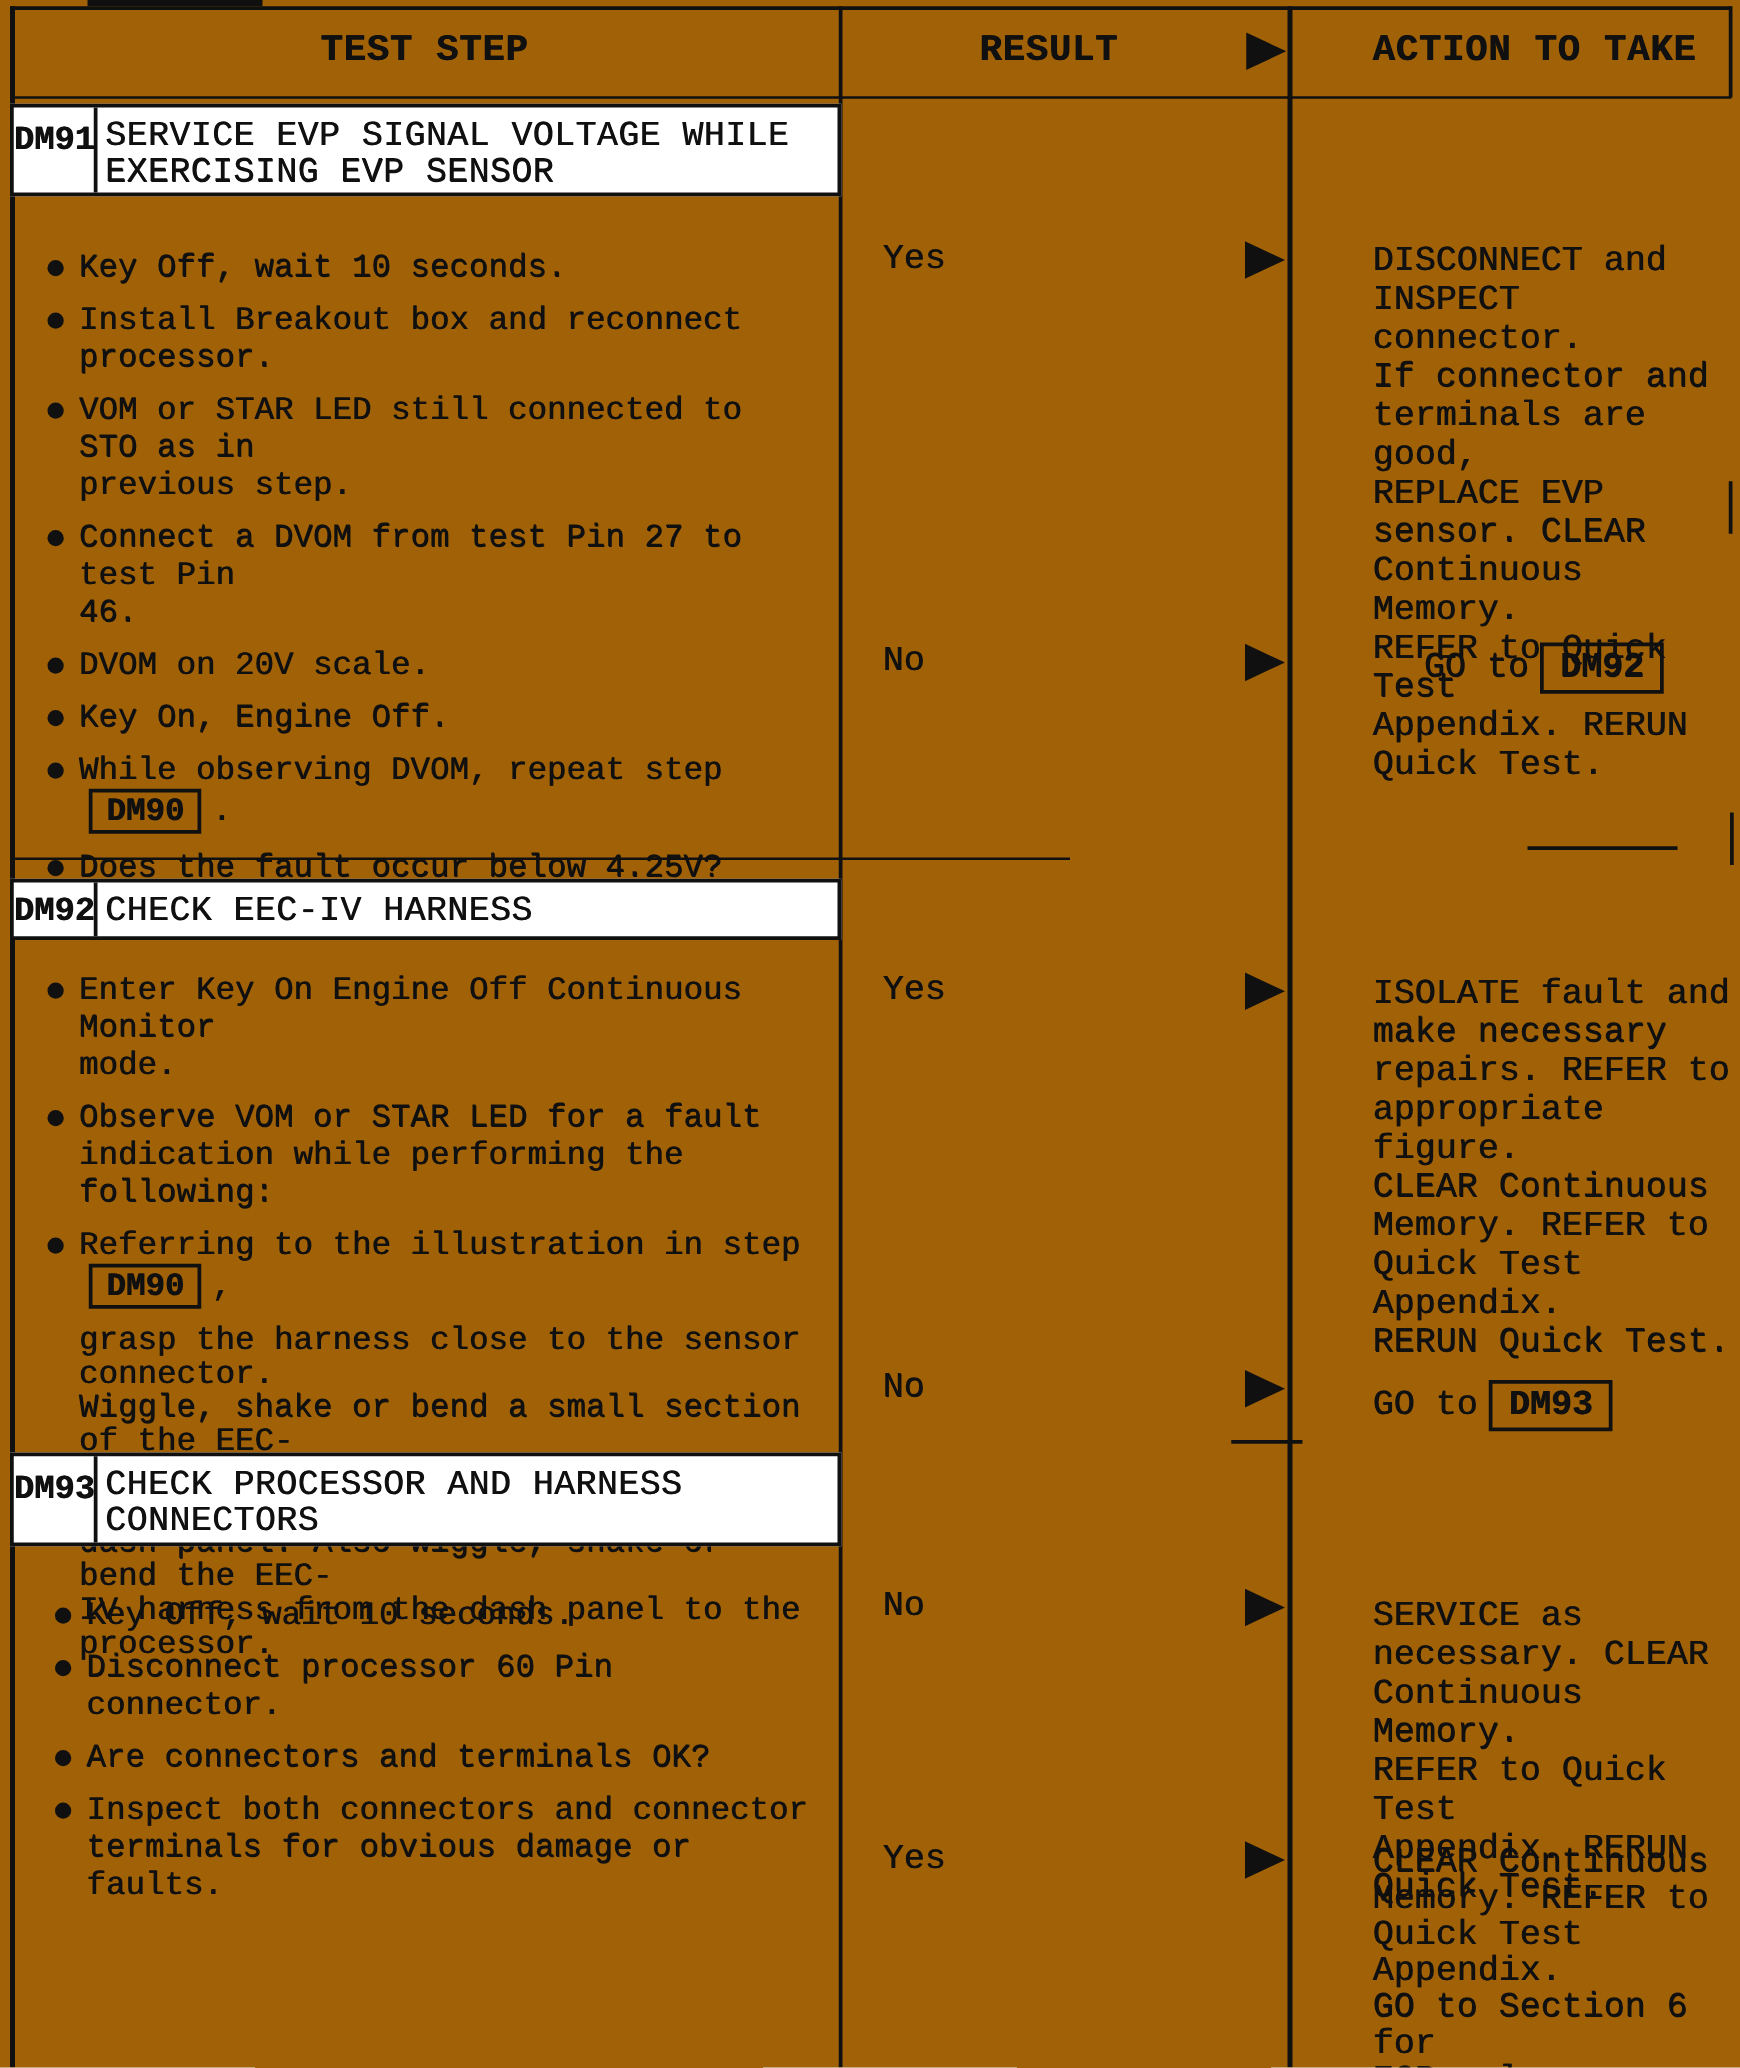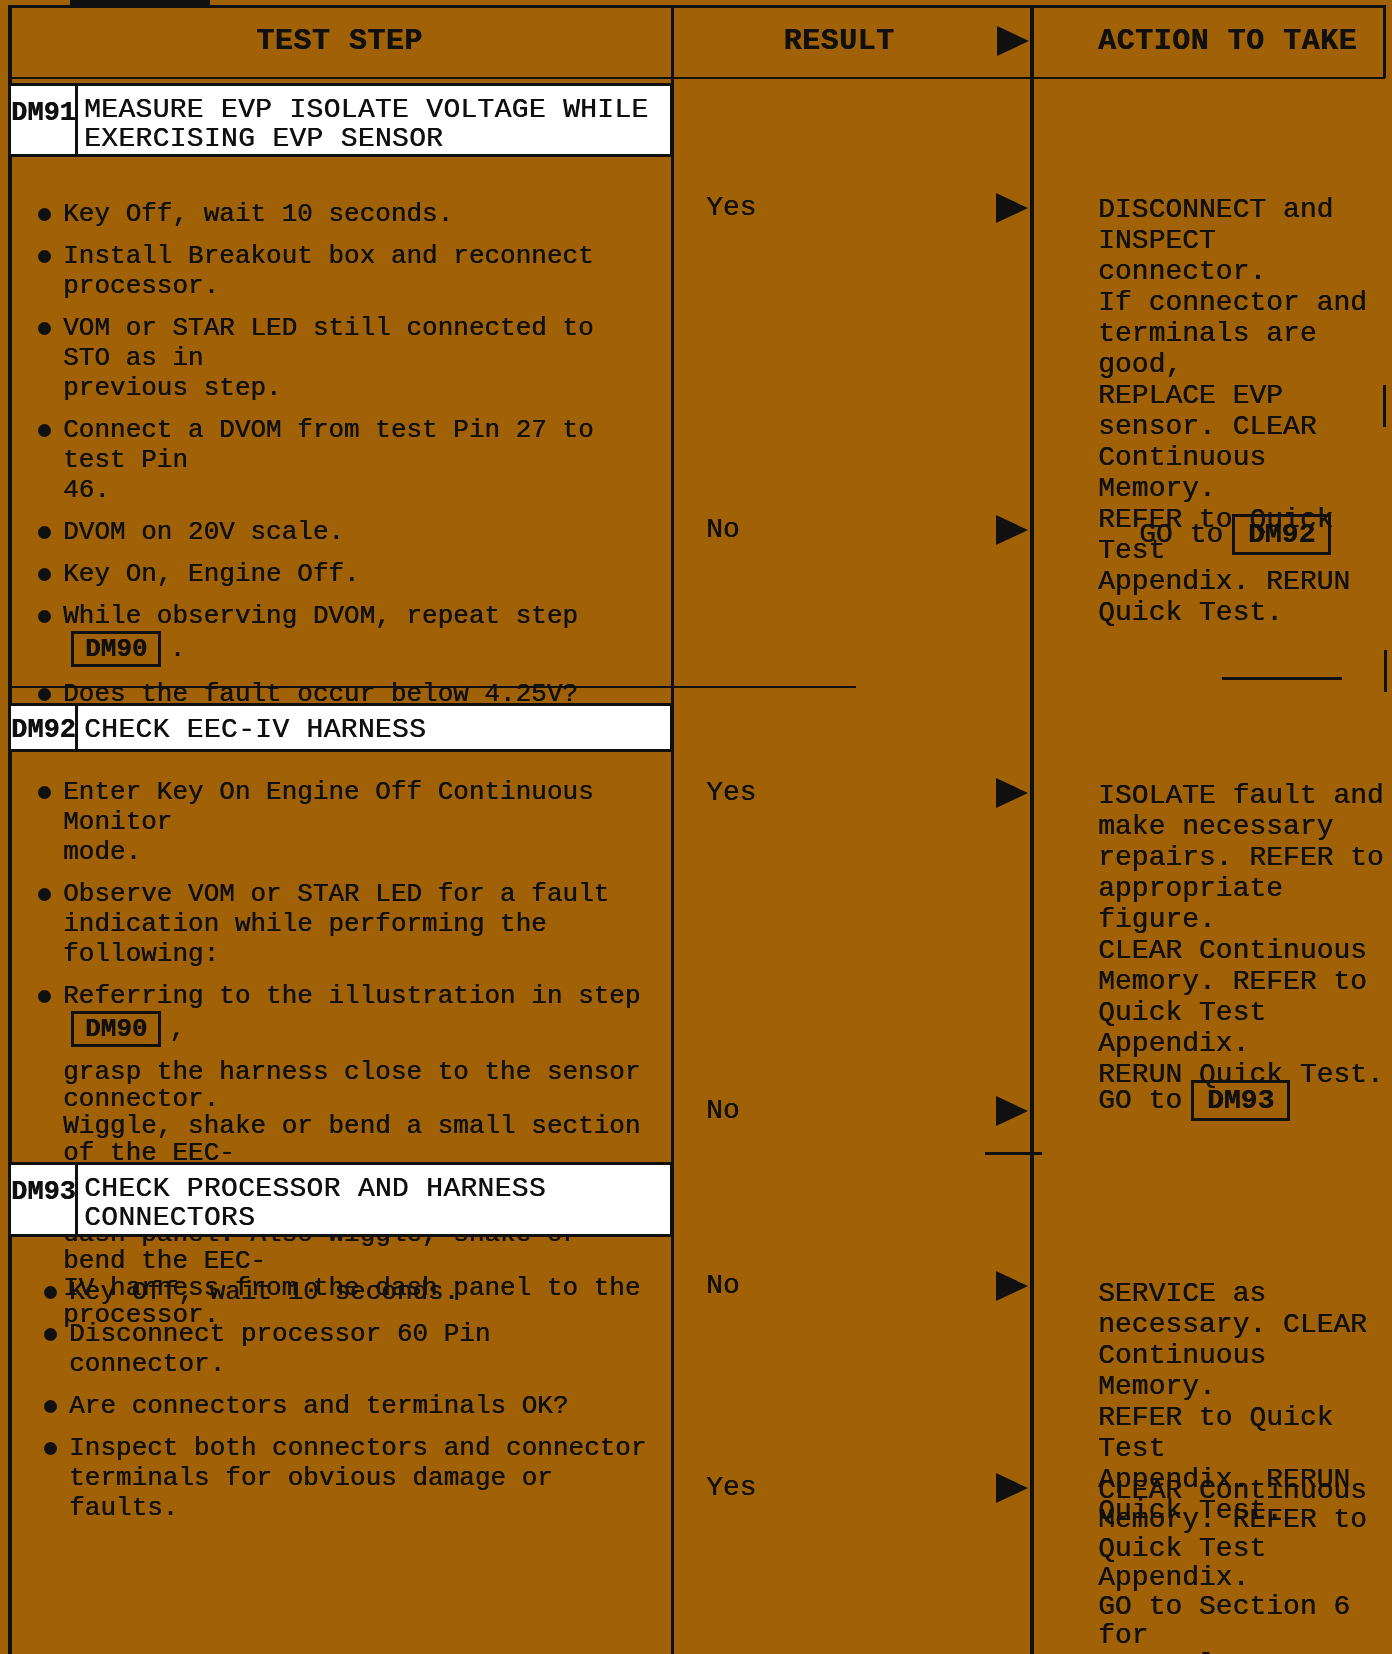--- a/index.html
+++ b/index.html
@@ -61,21 +61,21 @@
   <div class="vline" style="left:1383px;top:385px;width:3px;height:42px;"></div>
   <div class="vline" style="left:1384px;top:650px;width:3px;height:42px;"></div>
 
   <div class="hdr hdr-test">TEST STEP</div>
   <div class="hdr hdr-result">RESULT</div>
   <div class="tri" style="left:997px;top:26px;"></div>
   <div class="hdr hdr-action">ACTION TO TAKE</div>
 
   <div class="step-head" style="top:83px;height:74px;">
     <div class="step-id">DM91</div>
-    <div class="step-title">MEASURE EVP ISOLATE VOLTAGE WHILE
+    <div class="step-title">SERVICE EVP SIGNAL VOLTAGE WHILE
 EXERCISING EVP SENSOR</div>
   </div>
 
   <div class="bullets" style="left:38px;top:199px;">
     <div class="bullet">
         <span class="dot"></span>
         <span class="btxt">Key Off, wait 10 seconds.</span>
       </div>
     <div class="bullet">
         <span class="dot"></span>
@@ -159,21 +159,21 @@
 make necessary
 repairs. REFER to
 appropriate figure.
 CLEAR Continuous
 Memory. REFER to
 Quick Test Appendix.
 RERUN Quick Test.</div>
 
   <div class="ans" style="top:1095px;">No</div>
   <div class="tri" style="left:996px;top:1096px;"></div>
-  <div class="goto" style="top:1080px;text-align:right;"><span>GO to</span><span class="ref-box2">DM93</span></div>
+  <div class="goto" style="top:1104px;text-align:right;"><span>GO to</span><span class="ref-box2">DM93</span></div>
 
   <div class="step-head" style="top:1162px;height:75px;">
     <div class="step-id">DM93</div>
     <div class="step-title">CHECK PROCESSOR AND HARNESS
 CONNECTORS</div>
   </div>
 
   <div class="bullets" style="left:44px;top:1277px;">
     <div class="bullet">
         <span class="dot"></span>

